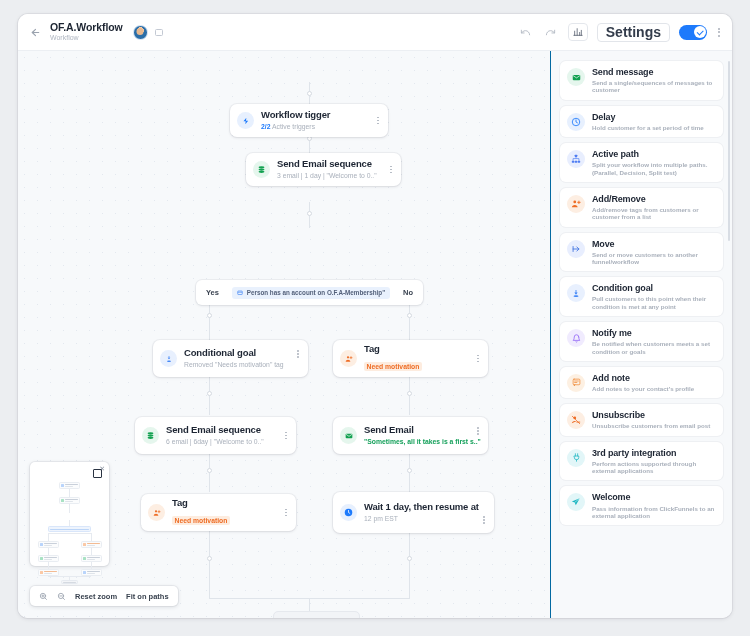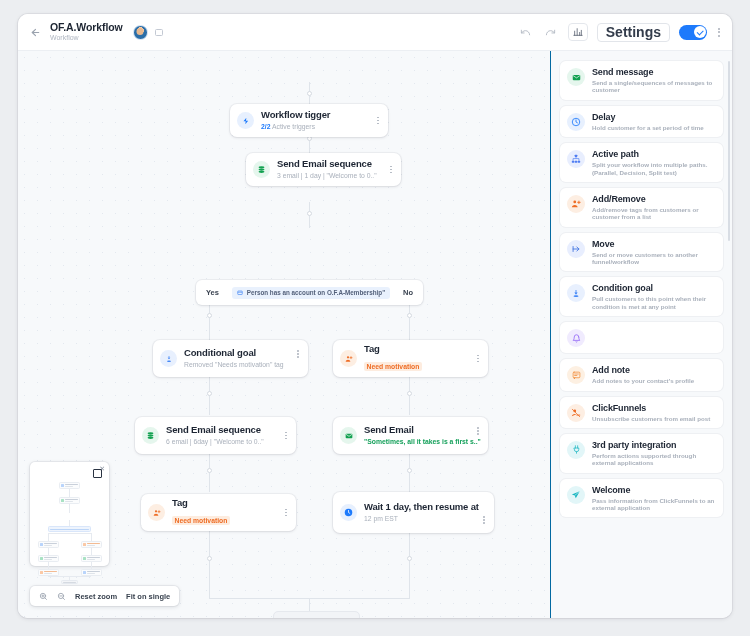--- a/index.html
+++ b/index.html
@@ -553,21 +553,21 @@
             </svg>
         </div>
         <div class="zi">
           <svg width="9" height="9" viewBox="0 0 24 24" fill="none" stroke="currentColor" stroke-width="2.2" stroke-linecap="round">
               <circle cx="10.5" cy="10.5" r="7"></circle>
               <path d="M20 20l-4.5-4.5"></path>
               <path d="M7.5 10.5h6"></path>
             </svg>
         </div>
         <div class="zlabel">Reset zoom</div>
-        <div class="zlabel">Fit on single</div>
+        <div class="zlabel">Fit on paths</div>
       </div>
     </div>
 
     <div class="panel">
 
       <div class="scrollbar"></div>
 
       <div class="panel-item">
         <div class="pi-ico" style="background:#e5f6ed;">
           <svg width="9" height="9" viewBox="0 0 24 24" fill="#12a150">
@@ -651,20 +651,24 @@
         </div>
       </div>
 
       <div class="panel-item">
         <div class="pi-ico" style="background:#f0ebfe;">
           <svg width="9" height="9" viewBox="0 0 24 24" fill="none" stroke="#8b5cf6" stroke-width="2" stroke-linecap="round">
               <path d="M18 8a6 6 0 1 0-12 0c0 7-3 9-3 9h18s-3-2-3-9"></path>
               <path d="M10.5 21a2 2 0 0 0 3 0"></path>
             </svg>
         </div>
+        <div class="pi-text">
+          <div class="pi-title">Notify me</div>
+          <div class="pi-desc">Be notified when customers meets a set condition or goals</div>
+        </div>
       </div>
 
       <div class="panel-item">
         <div class="pi-ico" style="background:#fdf0e2;">
           <svg width="9" height="9" viewBox="0 0 24 24" fill="none" stroke="#f08a35" stroke-width="2" stroke-linecap="round">
               <rect x="3" y="3" width="18" height="15" rx="2.5"></rect>
               <path d="M7 8h10M7 12h6"></path>
               <path d="M8 18l-2 3v-3"></path>
             </svg>
         </div>
@@ -677,21 +681,21 @@
       <div class="panel-item">
         <div class="pi-ico" style="background:#fdeee2;">
           <svg width="10" height="10" viewBox="0 0 24 24" fill="#ee6c24">
               <circle cx="9" cy="7" r="3.3"></circle>
               <path d="M2 20c0-3.6 3.2-5.8 7-5.8 1.4 0 2.7.3 3.8.8z"></path>
               <path d="M14 17h7" stroke="#ee6c24" stroke-width="2.2" stroke-linecap="round"></path>
               <path d="M3 3l18 18" stroke="#ee6c24" stroke-width="1.8" stroke-linecap="round"></path>
             </svg>
         </div>
         <div class="pi-text">
-          <div class="pi-title">ClickFunnels</div>
+          <div class="pi-title">Unsubscribe</div>
           <div class="pi-desc">Unsubscribe customers from email post</div>
         </div>
       </div>
 
       <div class="panel-item">
         <div class="pi-ico" style="background:#e2f6f8;">
           <svg width="9" height="9" viewBox="0 0 24 24" fill="none" stroke="#1bb6c1" stroke-width="2" stroke-linecap="round">
               <path d="M9 2v6M15 2v6"></path>
               <path d="M6 8h12v4a6 6 0 0 1-12 0z"></path>
               <path d="M12 18v4"></path>

